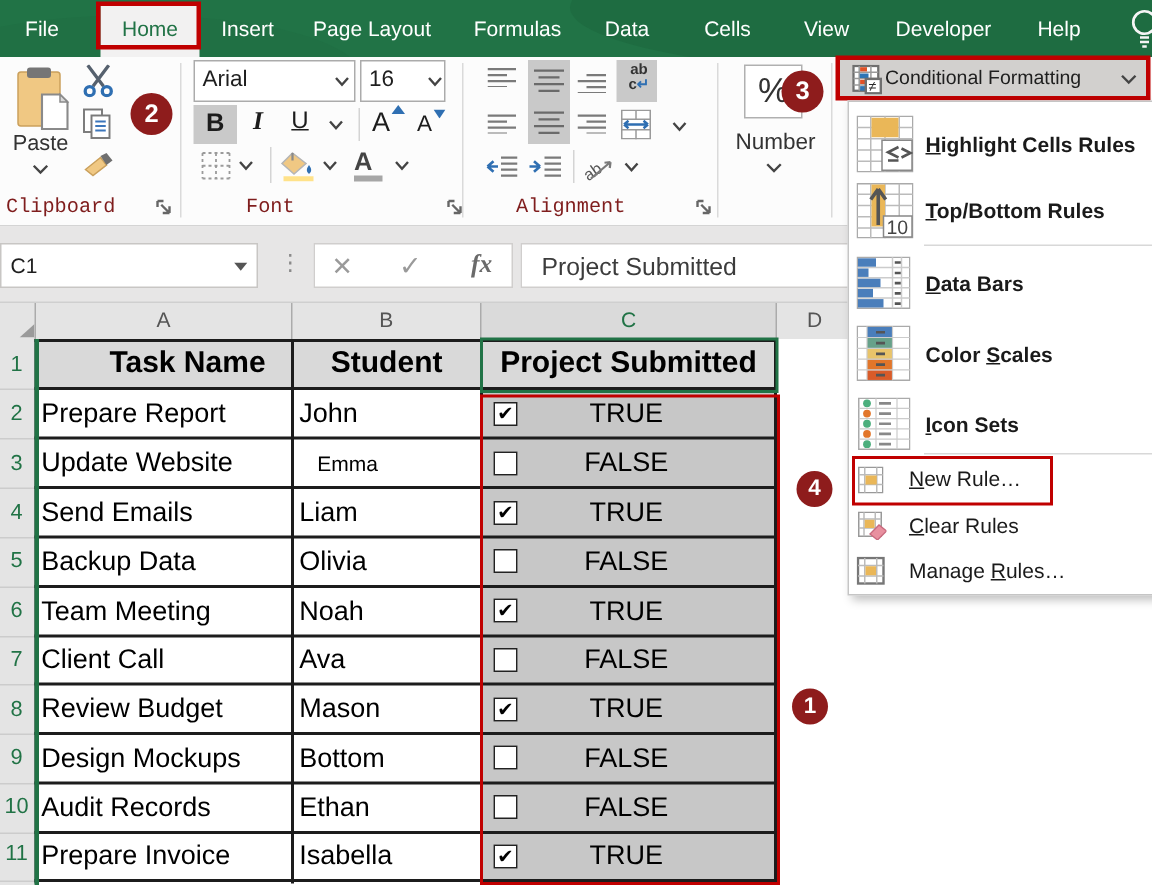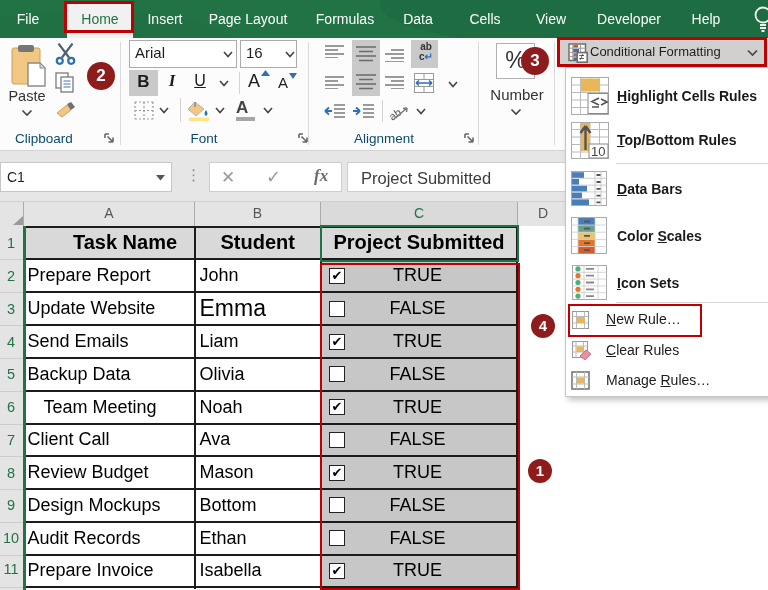--- a/index.html
+++ b/index.html
@@ -1,19 +1,19 @@
 <!DOCTYPE html>
 <html><head>
 <meta charset="utf-8">
 <style>
   html,body{margin:0;padding:0;}
   body{width:768px;height:590px;overflow:hidden;position:relative;font-family:"Liberation Sans",sans-serif;background:#fff;}
   .abs{position:absolute;}
   .tabtxt{position:absolute;top:0;height:38px;line-height:38px;color:#fff;font-size:14px;text-align:center;}
-  .grouplabel{position:absolute;font-size:13.5px;color:#0c4a6e;text-align:center;top:131px;height:16px;line-height:16px;}
+  .grouplabel{position:absolute;font-size:13.5px;color:#7f1d1d;text-align:left;top:131px;height:16px;line-height:16px;font-family:Liberation Mono, monospace;}
   .gdiv{position:absolute;top:42px;height:103px;width:1px;background:#dadada;}
   .circle{position:absolute;border-radius:50%;background:#8e1c1c;color:#fff;font-weight:bold;text-align:center;z-index:60;}
   .hline{position:absolute;background:#1c1c1c;z-index:10;}
   .vline{position:absolute;background:#1c1c1c;z-index:10;}
   .cell{position:absolute;display:flex;align-items:center;z-index:5;}
   .rownum{position:absolute;left:0;width:22px;text-align:center;color:#217346;font-size:14.5px;z-index:5;}
   .menuitem-big{position:absolute;left:617px;font-size:14px;font-weight:bold;color:#1a1a1a;z-index:52;}
   .menuitem-sm{position:absolute;left:606px;font-size:14px;color:#1a1a1a;z-index:52;}
   .chev{stroke:#444;stroke-width:1.6;fill:none;}
 </style>
@@ -257,41 +257,41 @@
 <div class="cell" style="left:321px;top:226.5px;width:196px;height:32.5px;background:#d9d9d9;justify-content:center;font-weight:bold;font-size:20px;color:#000;">Project Submitted</div>
 <div class="rownum" style="top:234.75px;">1</div>
 <div class="cell" style="left:23.5px;top:259px;width:171.0px;height:33px;background:#fff;padding-left:4px;font-size:18px;color:#000;">Prepare Report</div>
 <div class="cell" style="left:195.5px;top:259px;width:124.5px;height:33px;background:#fff;padding-left:4px;font-size:18px;color:#000;">John</div>
 <div class="cell" style="left:321px;top:259px;width:196px;height:33px;background:#c7c7c7;">
     <div style="position:absolute;left:8px;top:8.5px;width:14px;height:14px;background:#fff;border:1.6px solid #222;box-sizing:content-box;text-align:center;line-height:14px;font-size:13px;color:#000;">✔</div>
     <div style="width:100%;text-align:center;font-size:18px;color:#000;padding-right:3px;">TRUE</div>
   </div>
 <div class="rownum" style="top:267.5px;">2</div>
 <div class="cell" style="left:23.5px;top:292px;width:171.0px;height:33px;background:#fff;padding-left:4px;font-size:18px;color:#000;">Update Website</div>
-<div class="cell" style="left:195.5px;top:292px;width:124.5px;height:33px;background:#fff;padding-left:4px;font-size:23px;color:#000;">Emma</div>
+<div class="cell" style="left:195.5px;top:292px;width:124.5px;height:33px;background:#fff;padding-left:16px;font-size:14px;color:#000;">Emma</div>
 <div class="cell" style="left:321px;top:292px;width:196px;height:33px;background:#c7c7c7;">
     <div style="position:absolute;left:8px;top:8.5px;width:14px;height:14px;background:#fff;border:1.6px solid #222;box-sizing:content-box;text-align:center;line-height:14px;font-size:13px;color:#000;"></div>
     <div style="width:100%;text-align:center;font-size:18px;color:#000;padding-right:3px;">FALSE</div>
   </div>
 <div class="rownum" style="top:300.5px;">3</div>
 <div class="cell" style="left:23.5px;top:325px;width:171.0px;height:33px;background:#fff;padding-left:4px;font-size:18px;color:#000;">Send Emails</div>
 <div class="cell" style="left:195.5px;top:325px;width:124.5px;height:33px;background:#fff;padding-left:4px;font-size:18px;color:#000;">Liam</div>
 <div class="cell" style="left:321px;top:325px;width:196px;height:33px;background:#c7c7c7;">
     <div style="position:absolute;left:8px;top:8.5px;width:14px;height:14px;background:#fff;border:1.6px solid #222;box-sizing:content-box;text-align:center;line-height:14px;font-size:13px;color:#000;">✔</div>
     <div style="width:100%;text-align:center;font-size:18px;color:#000;padding-right:3px;">TRUE</div>
   </div>
 <div class="rownum" style="top:333.5px;">4</div>
 <div class="cell" style="left:23.5px;top:358px;width:171.0px;height:32.5px;background:#fff;padding-left:4px;font-size:18px;color:#000;">Backup Data</div>
 <div class="cell" style="left:195.5px;top:358px;width:124.5px;height:32.5px;background:#fff;padding-left:4px;font-size:18px;color:#000;">Olivia</div>
 <div class="cell" style="left:321px;top:358px;width:196px;height:32.5px;background:#c7c7c7;">
     <div style="position:absolute;left:8px;top:8.25px;width:14px;height:14px;background:#fff;border:1.6px solid #222;box-sizing:content-box;text-align:center;line-height:14px;font-size:13px;color:#000;"></div>
     <div style="width:100%;text-align:center;font-size:18px;color:#000;padding-right:3px;">FALSE</div>
   </div>
 <div class="rownum" style="top:366.25px;">5</div>
-<div class="cell" style="left:23.5px;top:390.5px;width:171.0px;height:33.0px;background:#fff;padding-left:20px;font-size:18px;color:#000;">Team Meeting</div>
+<div class="cell" style="left:23.5px;top:390.5px;width:171.0px;height:33.0px;background:#fff;padding-left:4px;font-size:18px;color:#000;">Team Meeting</div>
 <div class="cell" style="left:195.5px;top:390.5px;width:124.5px;height:33.0px;background:#fff;padding-left:4px;font-size:18px;color:#000;">Noah</div>
 <div class="cell" style="left:321px;top:390.5px;width:196px;height:33.0px;background:#c7c7c7;">
     <div style="position:absolute;left:8px;top:8.5px;width:14px;height:14px;background:#fff;border:1.6px solid #222;box-sizing:content-box;text-align:center;line-height:14px;font-size:13px;color:#000;">✔</div>
     <div style="width:100%;text-align:center;font-size:18px;color:#000;padding-right:3px;">TRUE</div>
   </div>
 <div class="rownum" style="top:399.0px;">6</div>
 <div class="cell" style="left:23.5px;top:423.5px;width:171.0px;height:32.5px;background:#fff;padding-left:4px;font-size:18px;color:#000;">Client Call</div>
 <div class="cell" style="left:195.5px;top:423.5px;width:124.5px;height:32.5px;background:#fff;padding-left:4px;font-size:18px;color:#000;">Ava</div>
 <div class="cell" style="left:321px;top:423.5px;width:196px;height:32.5px;background:#c7c7c7;">
     <div style="position:absolute;left:8px;top:8.25px;width:14px;height:14px;background:#fff;border:1.6px solid #222;box-sizing:content-box;text-align:center;line-height:14px;font-size:13px;color:#000;"></div>

